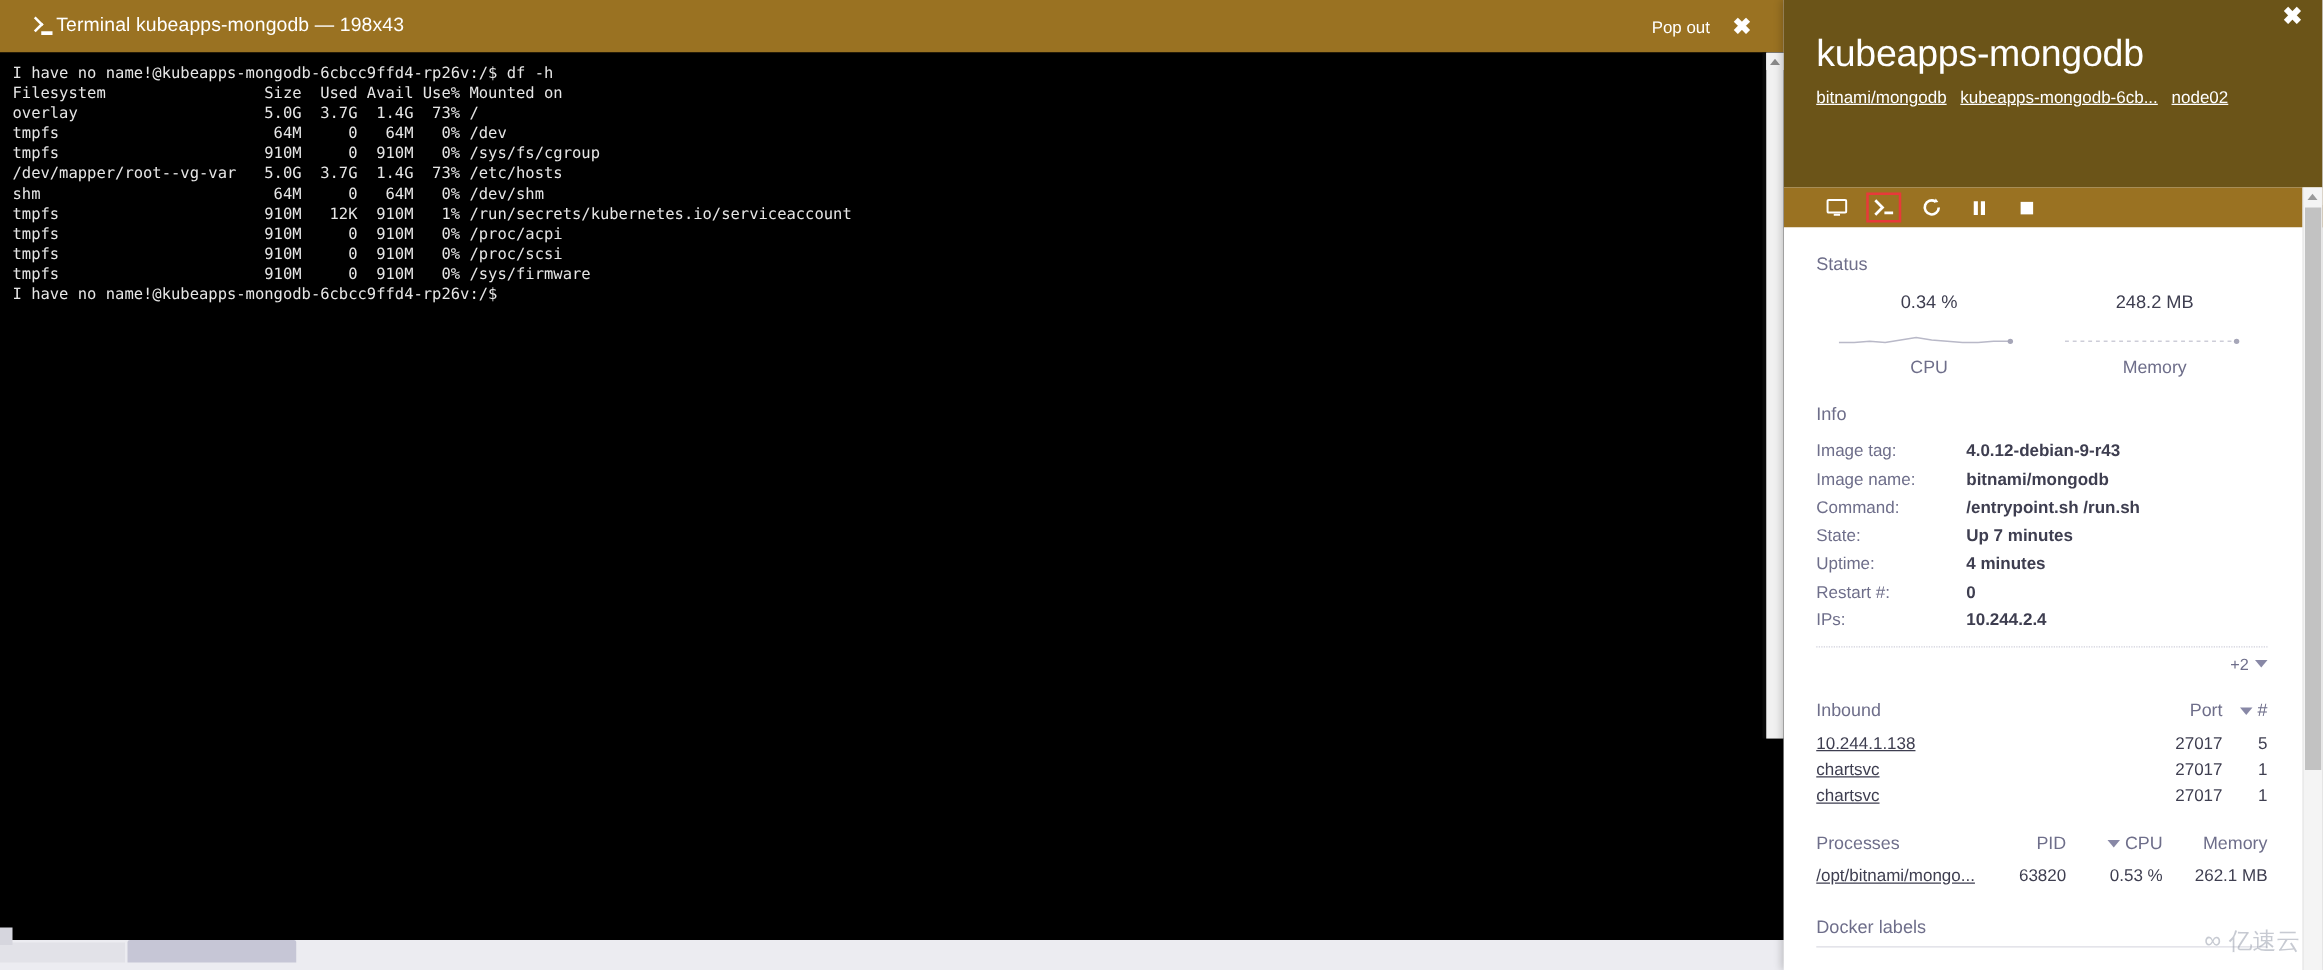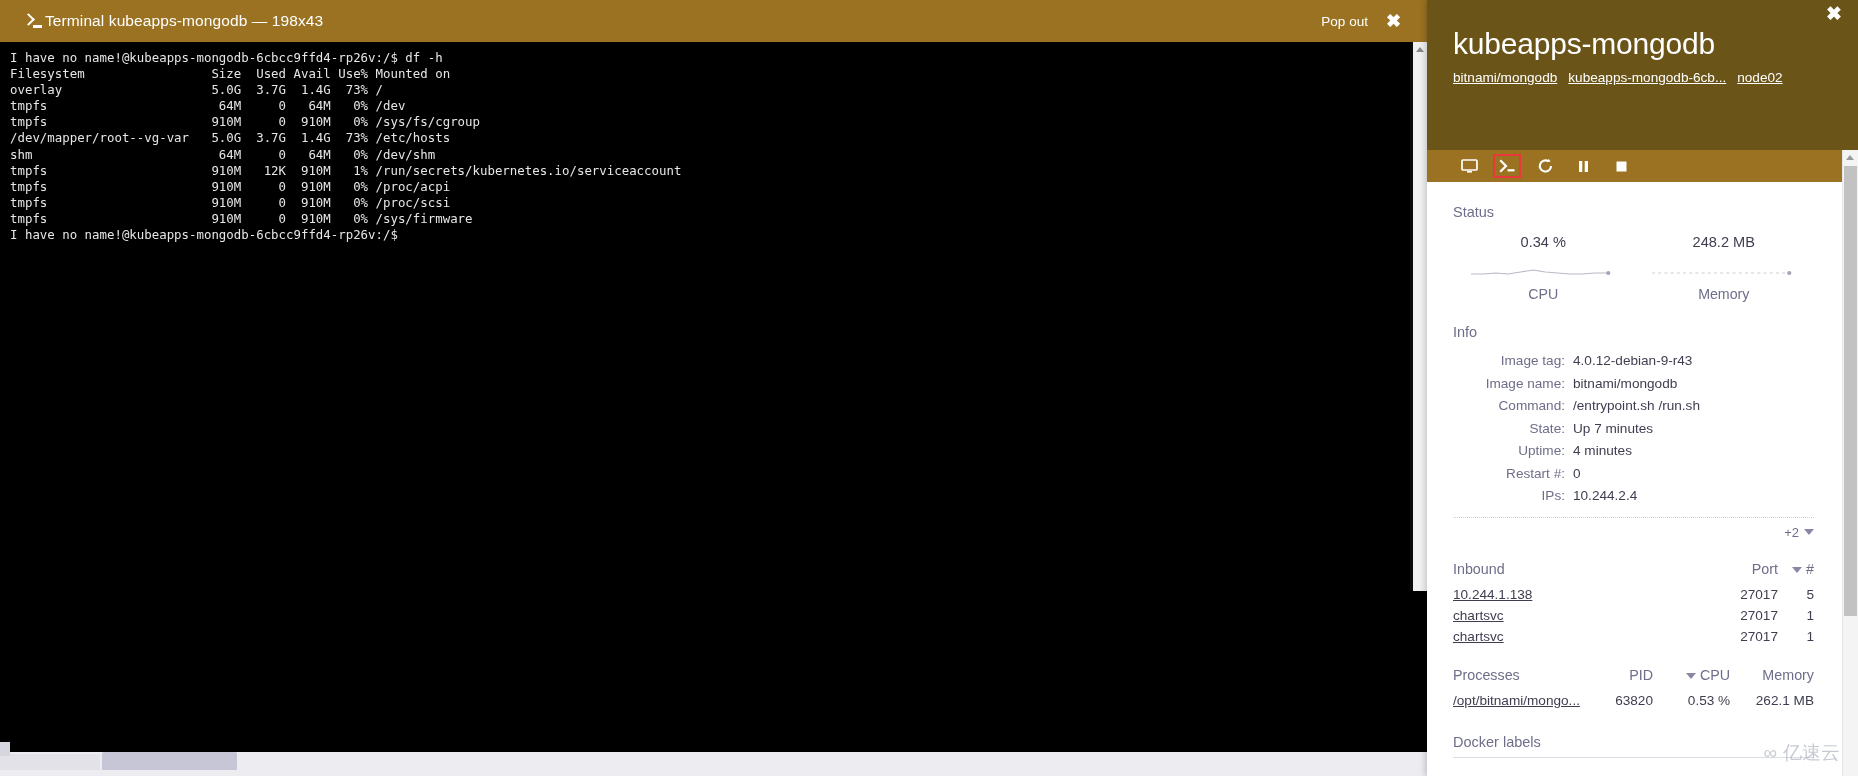--- a/index.html
+++ b/index.html
@@ -247,28 +247,29 @@
 
   
   #info-rows { margin-top: 10px; }
   .info-row {
     display: flex;
     font-size: 13.6px;
     line-height: 22.5px;
   }
   .info-key {
     width: 120px;
-    text-align: right;
+    text-align: left;
     color: #6e6e8a;
     padding-right: 8px;
     flex: 0 0 auto;
   }
   .info-val {
     color: #3e3e50;
     white-space: nowrap;
+    font-weight: bold;
   }
   #info-more-bar {
     margin-top: 9px;
     border-top: 1px dotted #cfcfdb;
     padding-top: 5px;
     text-align: right;
   }
   #info-more {
     font-size: 13px;
     color: #6e6e8a;

